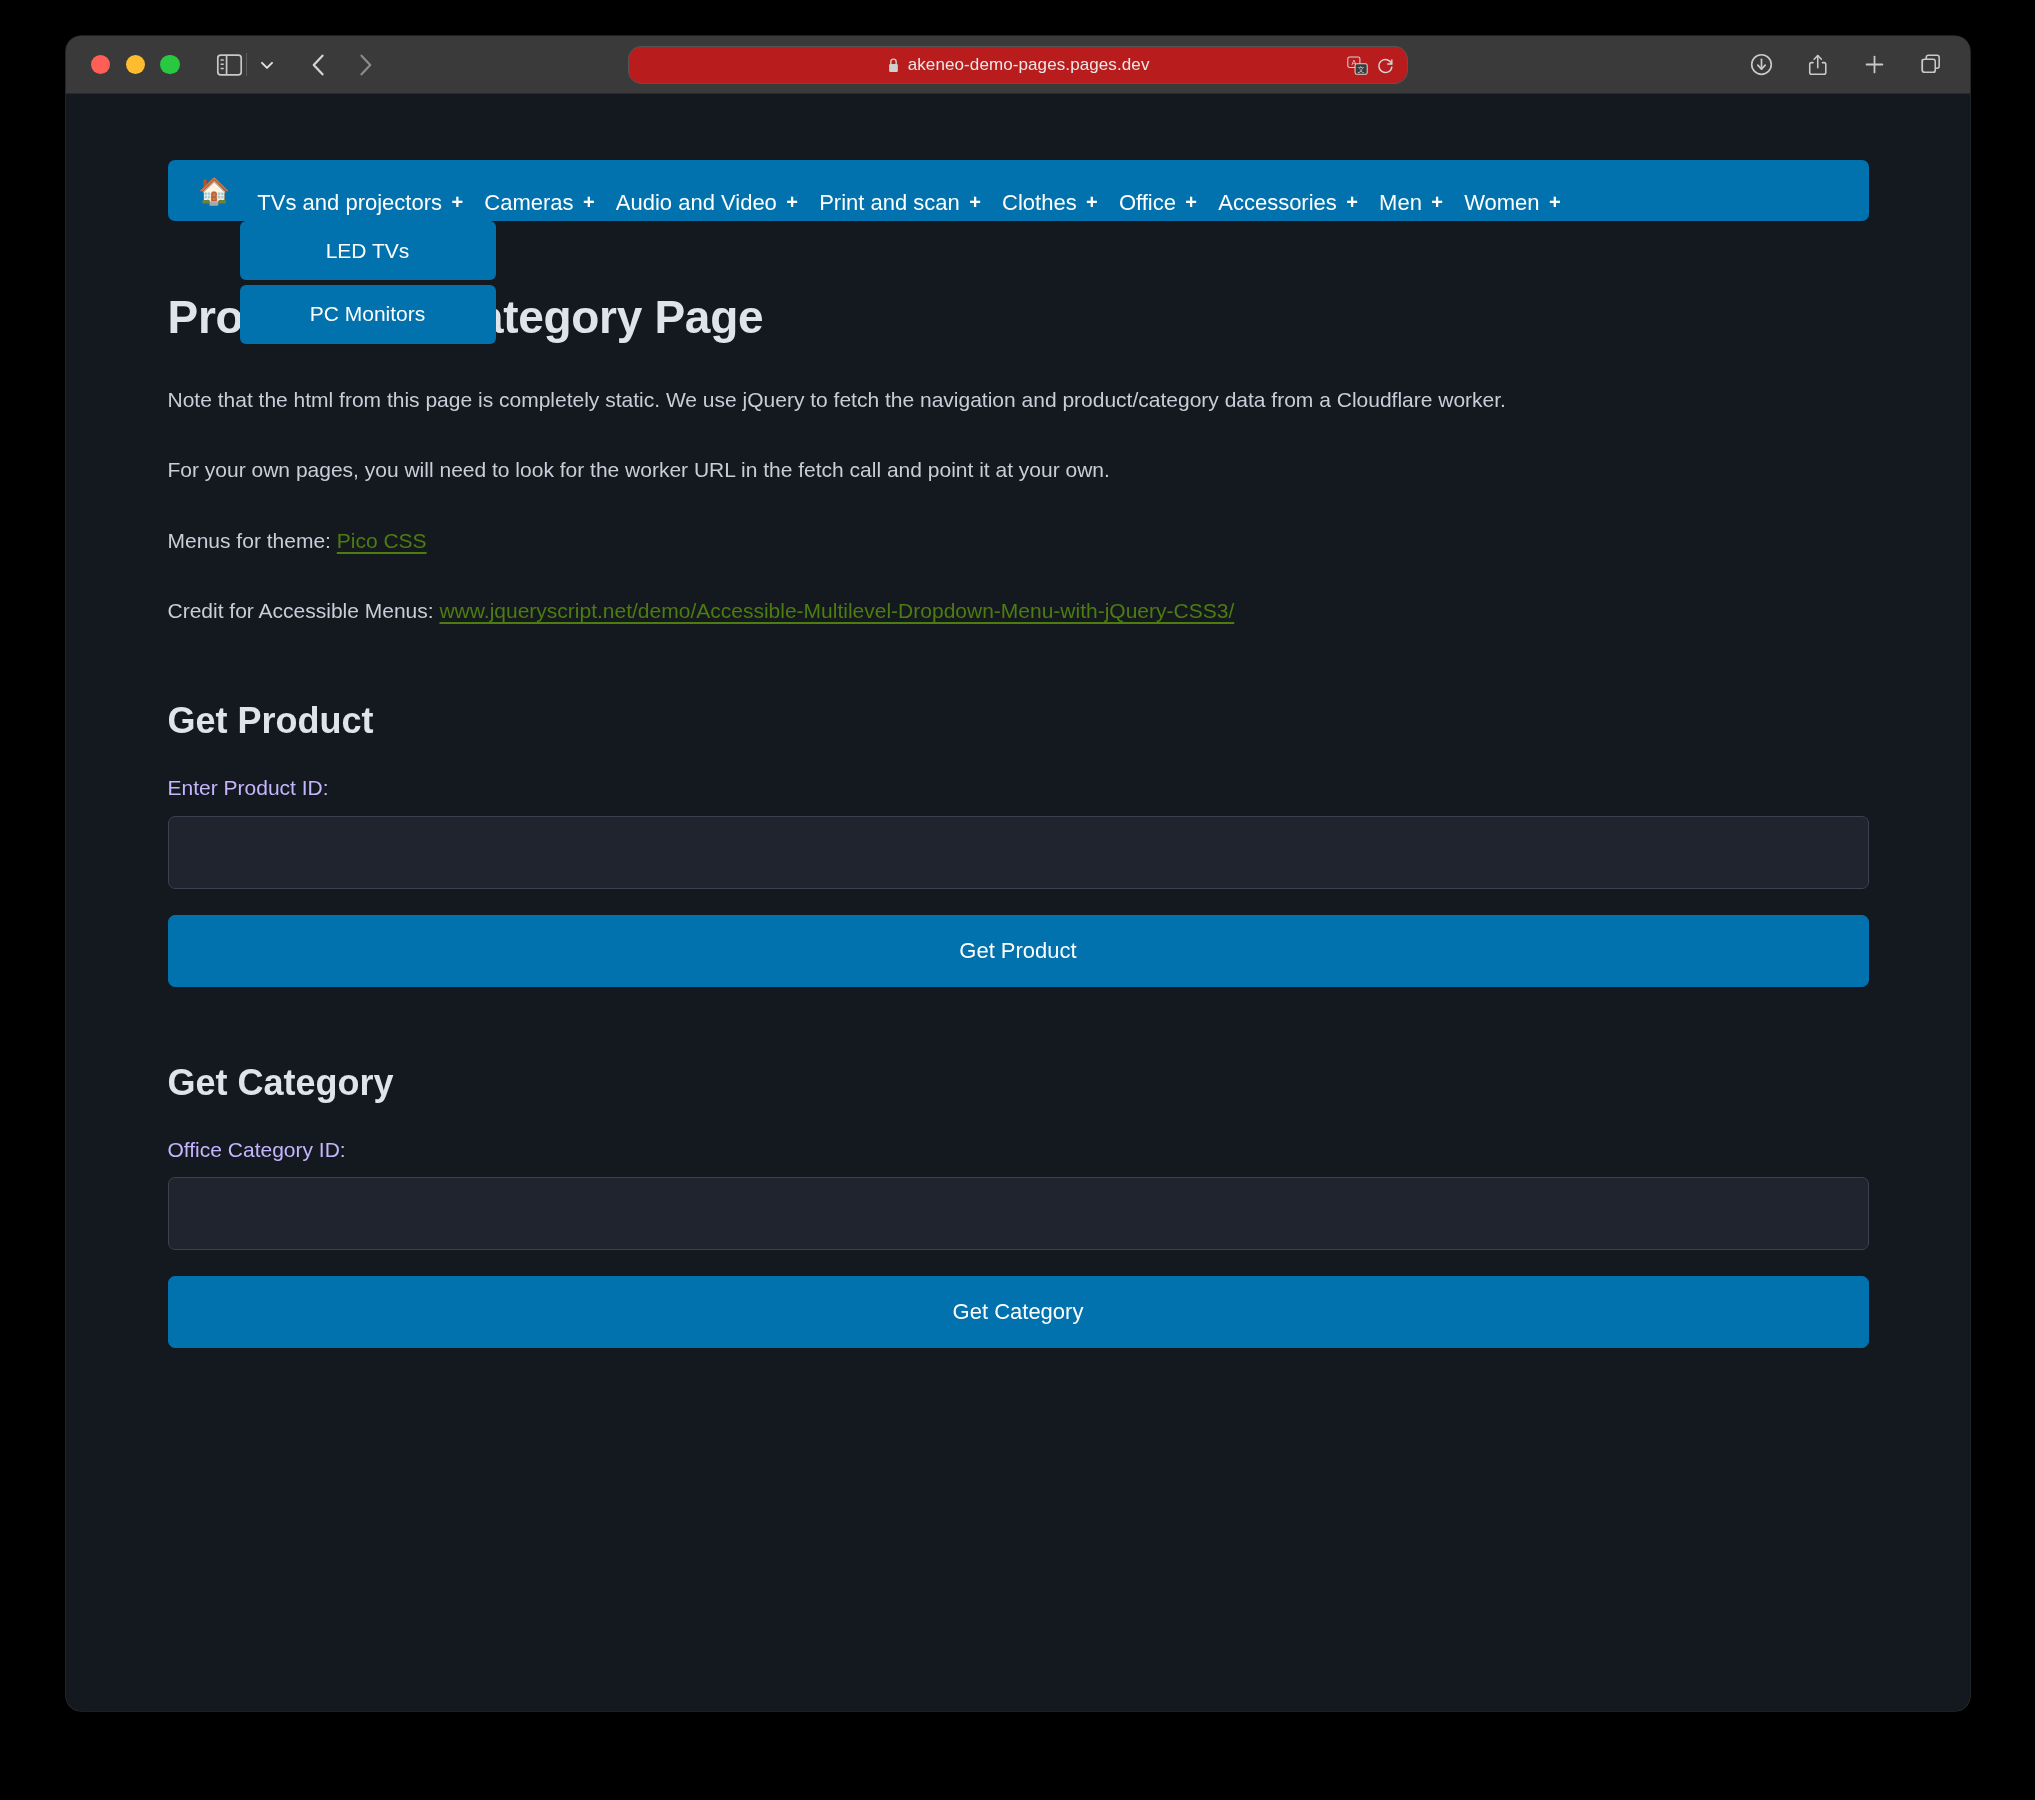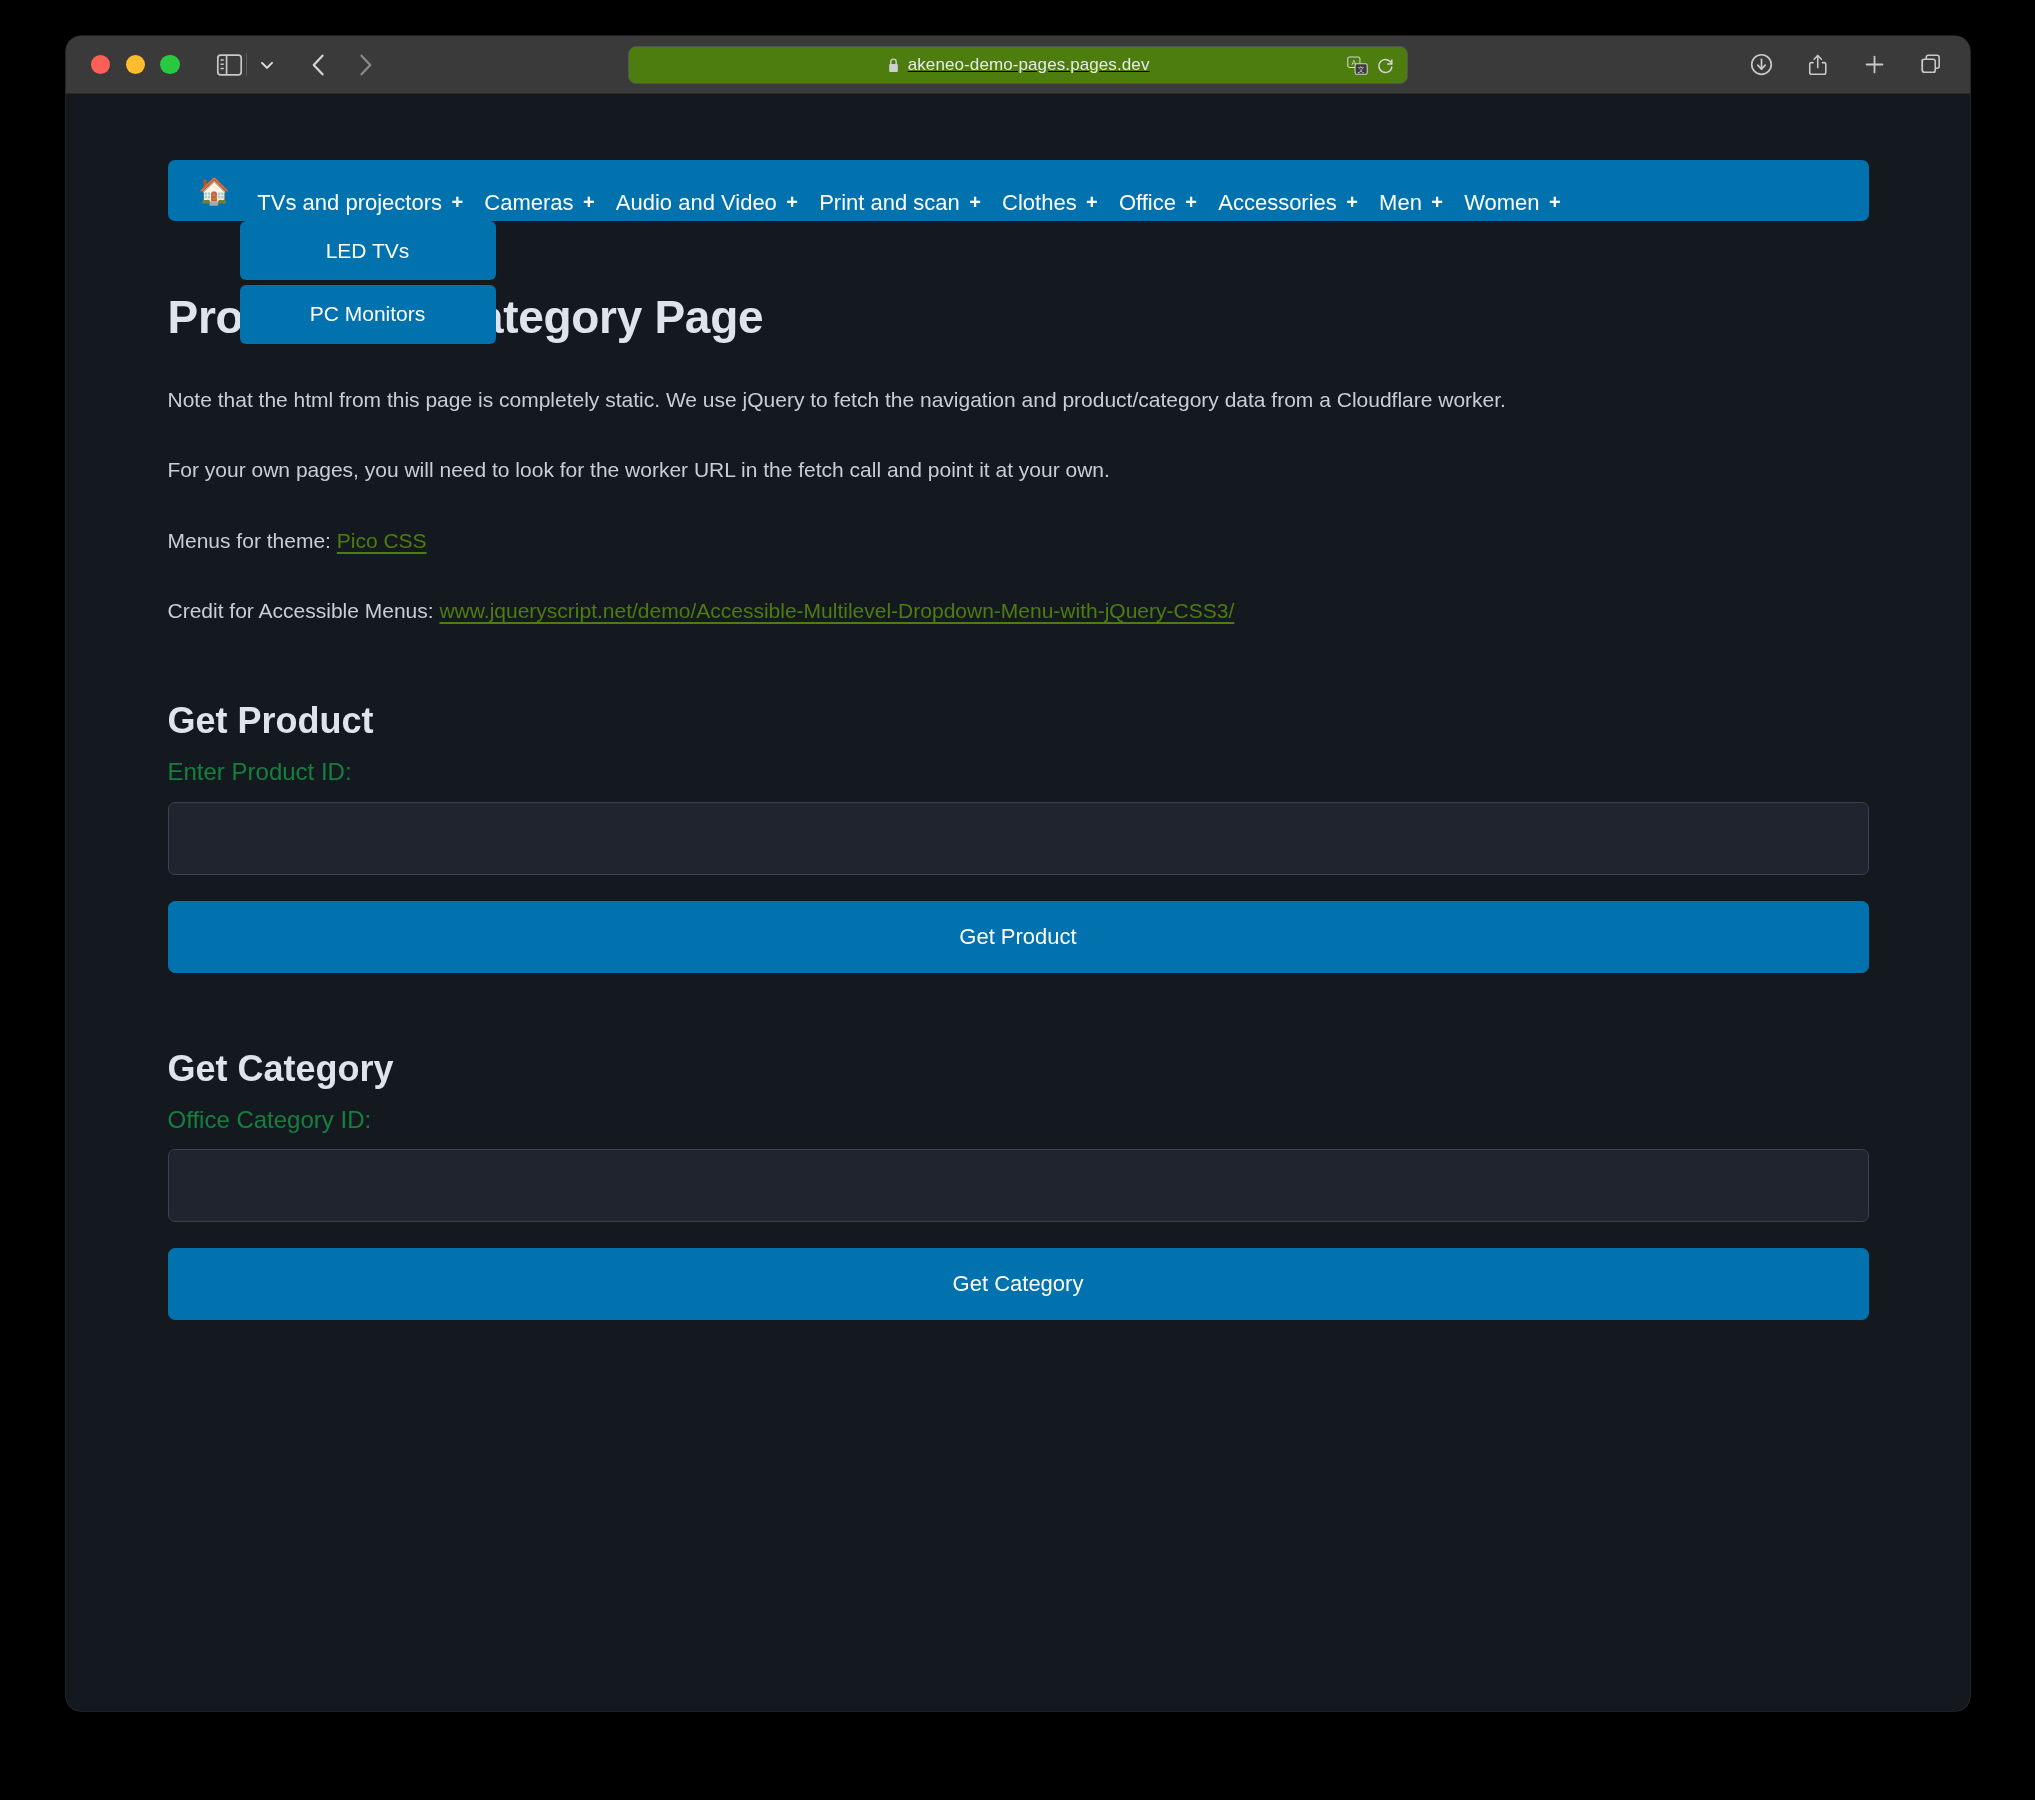--- a/index.html
+++ b/index.html
@@ -77,28 +77,27 @@
   .arrow-btn { width: 32px; height: 32px; }
 
   .address-wrap {
     position: absolute;
     left: 50%;
     transform: translateX(-50%);
     width: 780px;
   }
   .address-bar {
     height: 36px;
-    background: #4d7c0f;
-    border-radius: 8px;
+    background: #b91c1c;
+    border-radius: 13px;
     display: flex;
     align-items: center;
     justify-content: center;
     position: relative;
     border: 0.6px solid #555;
-    text-decoration: underline;
   }
   .addr-center {
     display: flex;
     align-items: center;
     gap: 8.2px;
   }
   .lock-icon { width: 13px; height: 15.3px; }
   .addr-text {
     color: #e8e8e8;
     font-size: 17px;
@@ -221,23 +220,23 @@
     text-underline-offset: 3.5px;
   }
   h2.section-title {
     color: #dfe3eb;
     font-size: 36px;
     font-weight: 700;
     margin: 75px 0 0 0;
   }
   label.field-label {
     display: block;
-    color: #15803d;
-    font-size: 24px;
-    margin-top: 16px;
+    color: #c4b5fd;
+    font-size: 21px;
+    margin-top: 34px;
   }
   .text-input {
     display: block;
     box-sizing: border-box;
     width: 100%;
     height: 73px;
     margin-top: 15.3px;
     background: #1f242e;
     border: 0.6px solid #3a4150;
     border-radius: 7px;

